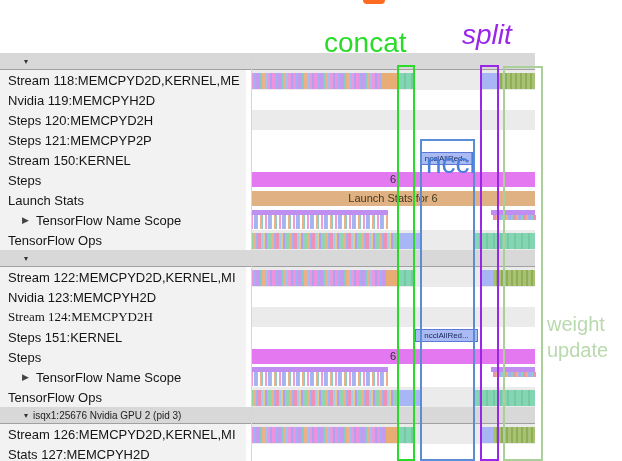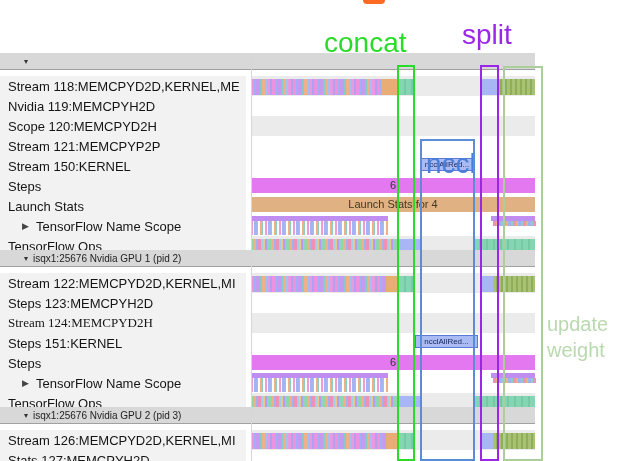--- a/index.html
+++ b/index.html
@@ -3,21 +3,21 @@
 <meta charset="utf-8">
 <style>
   html,body{margin:0;padding:0;background:#fff;}
   #app{position:relative;width:622px;height:461px;overflow:hidden;background:#fff;
        font-family:"Liberation Sans",sans-serif;}
   
   .proc-header{position:absolute;left:0;width:535px;height:17px;background:#d8d8d8;
        border-bottom:1px solid #a0a0a0;box-sizing:border-box;font-size:10px;color:#222;
        display:flex;align-items:center;}
   .proc-header .arrow{margin-left:24px;margin-right:5px;font-size:8px;color:#333;}
-  .track-row{position:absolute;left:0;width:560px;height:20px;margin-top:6px;}
+  .track-row{position:absolute;left:0;width:560px;height:20px;}
   .row-label{position:absolute;left:0;top:0;width:246px;height:20px;background:#f2f2f2;
        font-size:13px;color:#151515;display:flex;align-items:center;white-space:nowrap;
        overflow:hidden;box-sizing:border-box;padding-left:8px;}
   .row-label .exp{font-size:9px;color:#444;margin:0 7px 0 14px;}
   .row-tl{position:absolute;left:252px;top:0;width:283px;height:20px;background:#fff;}
   .row-tl.gray{background:#ebebeb;}
   .vdiv{position:absolute;left:251px;top:53px;width:1px;height:408px;background:#d6d6d6;}
   
   .seg{position:absolute;box-sizing:border-box;}
   .seg-dense{top:3px;height:16px;background:repeating-linear-gradient(90deg,#ee91de 0 3px,#9fb1f0 3px 5px,#c59af0 5px 9px,#86ccc6 9px 11px,#eeb089 11px 14px,#a3c0f0 14px 16px,#e89ae0 16px 19px,#b0a0ee 19px 21px);}
@@ -41,21 +41,21 @@
   .seg-nsr .mini{position:absolute;left:2px;top:5px;width:97%;height:5px;
        background:repeating-linear-gradient(90deg,#ee91b6 0 3px,#eeb089 3px 5px,#9fb1f0 5px 8px,#90ccc4 8px 10px);}
   
   .ann-box{position:absolute;box-sizing:border-box;background:transparent;}
   .box-concat{left:397px;top:65px;width:18px;height:396px;border:2px solid #2adb2a;}
   .box-split{left:480px;top:65px;width:19px;height:396px;border:2px solid #9a27e8;}
   .box-weight{left:503px;top:66px;width:40px;height:395px;border:2px solid #aacf9b;}
   .box-nccl{left:420px;top:139px;width:55px;height:322px;border:2px solid #5b8dd6;}
   .ann-text{position:absolute;font-size:28px;}
   .t-concat{left:324px;top:27px;width:80px;text-align:center;color:#2adb2a;}
-  .t-split{left:462px;top:19px;color:#9a27e8;}
+  .t-split{left:462px;top:19px;color:#9a27e8;font-style:italic;}
   .t-nccl{left:426px;top:108px;color:#4a7fd9;margin-top:40px;}
   .t-weight{left:547px;top:311px;font-size:20px;line-height:26px;color:#b9d9ae;}
   .sliver{position:absolute;left:363px;top:0;width:22px;height:4px;background:#ff6a22;
        border-radius:0 0 11px 11px;}
 </style>
 </head>
 <body>
 
 <div id="app">
   <div id="tracks">
@@ -75,27 +75,27 @@
       </div>
       <div class="track-row" style="top: 90px;">
         <div class="row-tl"></div>
         <div class="row-label">
           <span>Nvidia 119:MEMCPYH2D</span>
         </div>
       </div>
       <div class="track-row" style="top: 110px;">
         <div class="row-tl gray"></div>
         <div class="row-label">
-          <span>Scope 120:MEMCPYD2H</span>
+          <span>Steps 120:MEMCPYD2H</span>
         </div>
       </div>
       <div class="track-row" style="top: 130px;">
         <div class="row-tl"></div>
         <div class="row-label">
-          <span>Stream 121:MEMCPYP2P</span>
+          <span>Steps 121:MEMCPYP2P</span>
         </div>
       </div>
       <div class="track-row" style="top: 150px;">
         <div class="row-tl"></div>
         <div class="row-label">
           <span>Stream 150:KERNEL</span>
         </div>
         <div class="seg seg-event" style="left: 420px; width: 54px;">ncclAllRed...</div>
       </div>
       <div class="track-row" style="top: 170px;">
@@ -103,21 +103,21 @@
         <div class="row-label">
           <span>Steps</span>
         </div>
         <div class="seg seg-steps" style="left: 251px; width: 284px;">6</div>
       </div>
       <div class="track-row" style="top: 190px;">
         <div class="row-tl"></div>
         <div class="row-label">
           <span>Launch Stats</span>
         </div>
-        <div class="seg seg-launch" style="left: 251px; width: 284px;">Launch Stats for 4</div>
+        <div class="seg seg-launch" style="left: 251px; width: 284px;">Launch Stats for 6</div>
       </div>
       <div class="track-row" style="top: 210px;">
         <div class="row-tl"></div>
         <div class="row-label">
           <span class="exp">▶</span>
           <span>TensorFlow Name Scope</span>
         </div>
         <div class="seg seg-nsl" style="left: 251px; width: 137px;">
           <div class="strip"></div>
           <div class="ice"></div>
@@ -131,37 +131,36 @@
         <div class="row-tl gray"></div>
         <div class="row-label">
           <span>TensorFlow Ops</span>
         </div>
         <div class="seg seg-ops" style="left: 251px; width: 147px;"></div>
         <div class="seg seg-peri" style="left: 399px; width: 21px;"></div>
         <div class="seg seg-teal" style="left: 474px; width: 61px;"></div>
       </div>
       <div class="proc-header" style="top: 250px;">
         <span class="arrow">▾</span>
-        <span>isqx1:25676 Nvidia GPU 1 (pid 2)</span>
       </div>
       <div class="track-row" style="top: 267px;">
         <div class="row-tl gray"></div>
         <div class="row-label">
           <span>Stream 122:MEMCPYD2D,KERNEL,MI</span>
         </div>
         <div class="seg seg-dense" style="left: 251px; width: 135px;"></div>
         <div class="seg seg-orange" style="left: 386px; width: 12px;"></div>
         <div class="seg seg-teal" style="left: 399px; width: 14px;"></div>
         <div class="seg seg-peri" style="left: 481px; width: 12px;"></div>
         <div class="seg seg-olive" style="left: 493px; width: 42px;"></div>
       </div>
       <div class="track-row" style="top: 287px;">
         <div class="row-tl"></div>
         <div class="row-label">
-          <span>Steps 123:MEMCPYH2D</span>
+          <span>Nvidia 123:MEMCPYH2D</span>
         </div>
       </div>
       <div class="track-row" style="top: 307px; font-family: Liberation Serif, serif;">
         <div class="row-tl gray"></div>
         <div class="row-label">
           <span>Stream 124:MEMCPYD2H</span>
         </div>
       </div>
       <div class="track-row" style="top: 327px;">
         <div class="row-tl"></div>
@@ -223,20 +222,20 @@
         </div>
       </div>
     </div>
   <div class="vdiv"></div>
 
   <div class="sliver"></div>
   <div class="ann-text t-concat">concat</div>
   <div class="ann-text t-split">split</div>
   <div class="ann-text t-nccl">nccl</div>
   <div class="ann-text t-weight">
+    <div>weight</div>
     <div>update</div>
-    <div>weight</div>
   </div>
   <div class="ann-box box-concat"></div>
   <div class="ann-box box-split"></div>
   <div class="ann-box box-weight"></div>
   <div class="ann-box box-nccl"></div>
 </div>
 
 </body></html>

